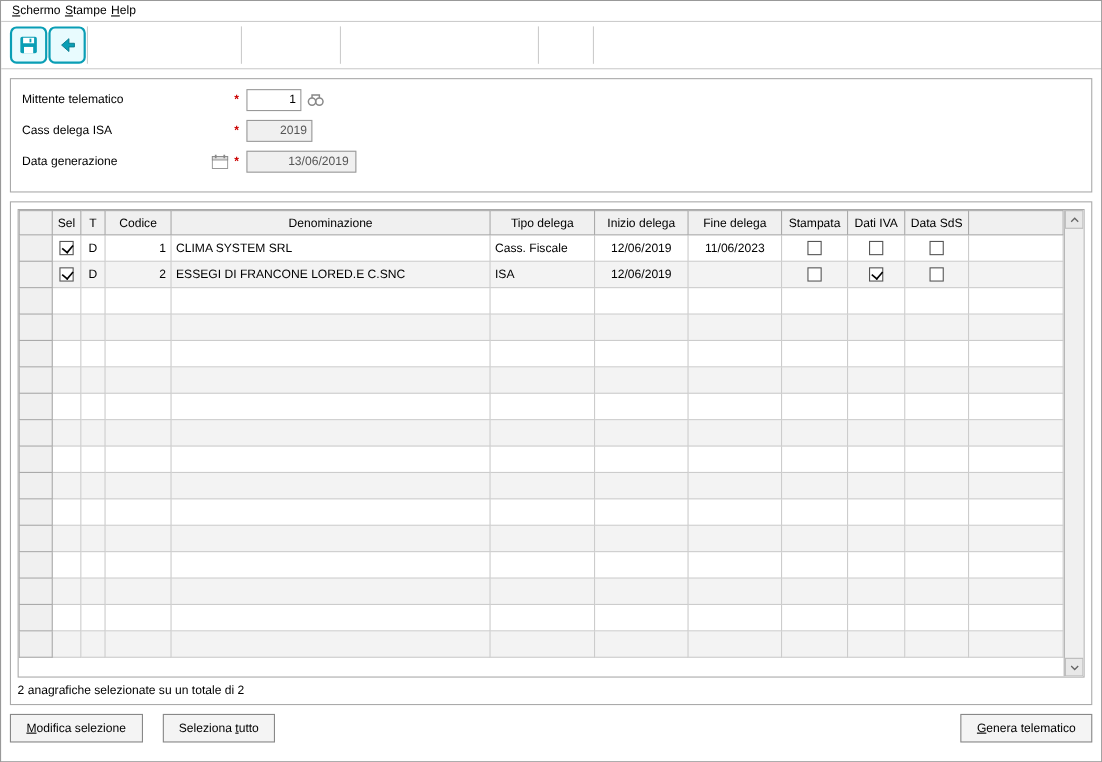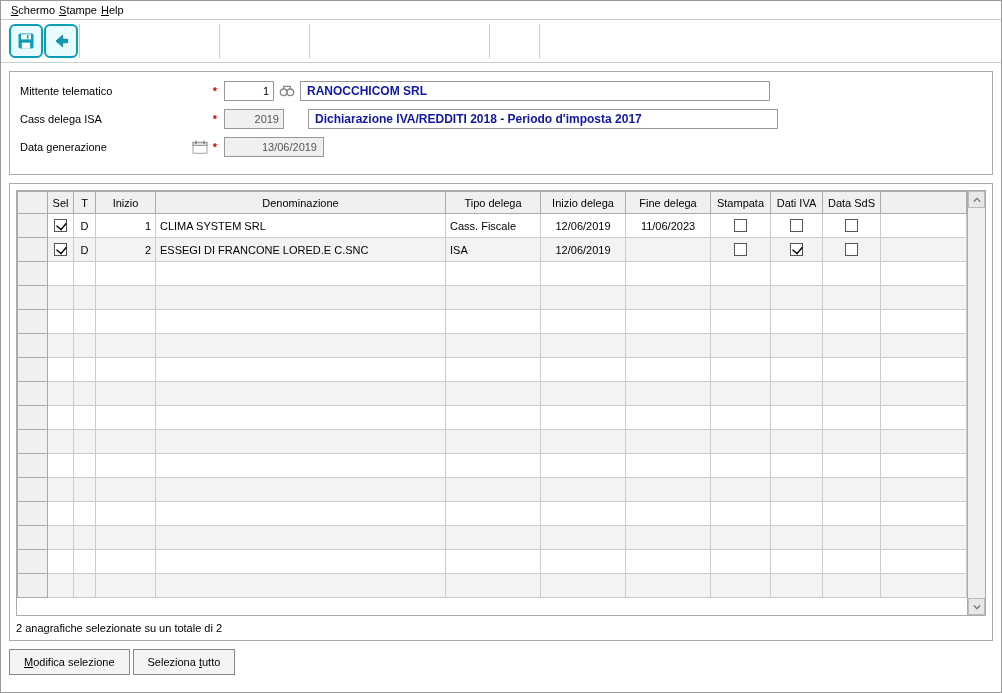--- a/index.html
+++ b/index.html
@@ -204,21 +204,21 @@
 }
 .scroll-up { top:0; }
 .scroll-down { bottom:0; }
 .status-line {
   margin-top: 6px;
   font-size: 11px;
 }
 .bottom-bar {
   display:flex;
   padding: 8px;
-  gap: 3px;
+  gap: 18px;
   justify-content: space-between;
 }
 .btn {
   border: 1px solid #888;
   background: #f4f4f4;
   padding: 4px 14px;
   font-family: inherit;
   font-size: 11px;
   cursor: pointer;
   height: 26px;
@@ -269,29 +269,27 @@
     <span style="width:50px;"></span>
     <span class="req-mark">*</span>
     <input class="field-small" value="1" style="">
     <span class="lookup-icon">
       <svg width="16" height="14" viewBox="0 0 24 20">
           <circle cx="7" cy="12" r="5" fill="none" stroke="#888" stroke-width="2"></circle>
           <circle cx="17" cy="12" r="5" fill="none" stroke="#888" stroke-width="2"></circle>
           <path d="M7 7 L7 3 L17 3 L17 7" fill="none" stroke="#888" stroke-width="2"></path>
         </svg>
     </span>
-    <div class="field-long">RANOCCHICOM SRL</div>
   </div>
   <div class="form-row">
     <span class="form-label">Cass delega ISA</span>
     <span style="width:50px;"></span>
     <span class="req-mark">*</span>
     <input class="field-year" readonly="" value="2019" style="">
     <span style="width:24px;"></span>
-    <div class="field-long">Dichiarazione IVA/REDDITI 2018 - Periodo d'imposta 2017</div>
   </div>
   <div class="form-row">
     <span class="form-label">Data generazione</span>
     <span style="width:32px;"></span>
     <span class="cal-icon">
       <svg width="16" height="14" viewBox="0 0 20 18">
           <rect x="1" y="3" width="18" height="14" fill="#fff" stroke="#888"></rect>
           <rect x="1" y="3" width="18" height="4" fill="#ddd" stroke="#888"></rect>
           <line x1="5" y1="1" x2="5" y2="5" stroke="#888" stroke-width="2"></line>
           <line x1="15" y1="1" x2="15" y2="5" stroke="#888" stroke-width="2"></line>
@@ -318,21 +316,21 @@
           <col class="col-stampata">
             <col class="col-dativa">
             <col class="col-datisds">
             <col class="col-rest">
         </colgroup>
         <thead>
           <tr>
             <th></th>
             <th>Sel</th>
             <th>T</th>
-            <th>Inizio</th>
+            <th>Codice</th>
             <th>Denominazione</th>
             <th>Tipo delega</th>
             <th>Inizio delega</th>
             <th>Fine delega</th>
             <th>Stampata</th>
             <th>Dati IVA</th>
             <th>Data SdS</th>
             <th></th>
           </tr>
         </thead>
@@ -577,13 +575,14 @@
       </div>
     </div>
   </div>
   <div class="status-line">2 anagrafiche selezionate su un totale di 2</div>
 </div>
 
 <div class="bottom-bar">
   <button class="btn"><span class="underline">M</span><span>odifica selezione</span></button>
   <button class="btn">Seleziona <span class="underline">t</span>utto</button>
   <div class="btn-gap"></div>
+  <button class="btn"><span class="underline">G</span>enera telematico</button>
 </div>
 
 </body></html>

